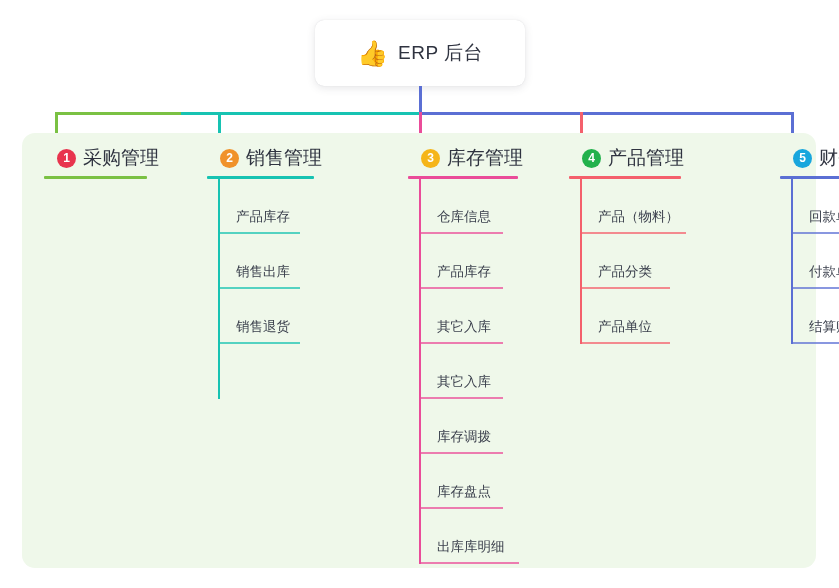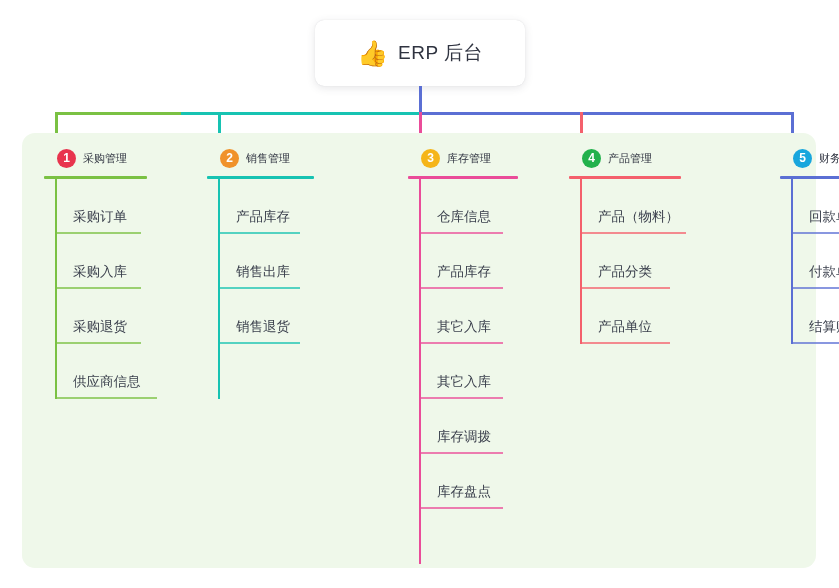--- a/index.html
+++ b/index.html
@@ -69,21 +69,21 @@
     width: 19px; height: 19px;
     border-radius: 50%;
     color: #ffffff;
     font-size: 12px;
     line-height: 19px;
     text-align: center;
     font-weight: bold;
     flex: 0 0 auto;
   }
   .col-title {
-    font-size: 11px;
+    font-size: 19px;
     color: #2f3340;
     white-space: nowrap;
   }
   .head-rule {
     height: 3px;
     margin-top: 5px;
     border-radius: 1px;
   }
   .kids {
     position: relative;
@@ -138,39 +138,20 @@
 
   <div id="panel"></div>
 
   <div id="columns-host">
       <div class="column" style="left: 44px;">
         <div class="col-head">
           <span class="badge" style="background: rgb(232, 52, 78);">1</span>
           <span class="col-title">采购管理</span>
         </div>
         <div class="head-rule" style="background: rgb(122, 193, 67); width: 103px;"></div>
-        <div class="kids">
-          <div class="trunk" style="background: rgb(122, 193, 67); height: 220px;"></div>
-          <div class="leaf">
-            <span class="leaf-label">采购订单</span>
-            <div class="leaf-rule" style="background: rgb(122, 193, 67); opacity: 0.72; width: 86px;"></div>
-          </div>
-          <div class="leaf">
-            <span class="leaf-label">采购入库</span>
-            <div class="leaf-rule" style="background: rgb(122, 193, 67); opacity: 0.72; width: 86px;"></div>
-          </div>
-          <div class="leaf">
-            <span class="leaf-label">采购退货</span>
-            <div class="leaf-rule" style="background: rgb(122, 193, 67); opacity: 0.72; width: 86px;"></div>
-          </div>
-          <div class="leaf">
-            <span class="leaf-label">供应商信息</span>
-            <div class="leaf-rule" style="background: rgb(122, 193, 67); opacity: 0.72; width: 102px;"></div>
-          </div>
-        </div>
       </div>
       <div class="column" style="left: 207px;">
         <div class="col-head">
           <span class="badge" style="background: rgb(240, 146, 43);">2</span>
           <span class="col-title">销售管理</span>
         </div>
         <div class="head-rule" style="background: rgb(23, 195, 178); width: 107px;"></div>
         <div class="kids">
           <div class="trunk" style="background: rgb(23, 195, 178); height: 220px;"></div>
           <div class="leaf">
@@ -212,20 +193,24 @@
             <div class="leaf-rule" style="background: rgb(234, 76, 153); opacity: 0.72; width: 84px;"></div>
           </div>
           <div class="leaf">
             <span class="leaf-label">库存调拨</span>
             <div class="leaf-rule" style="background: rgb(234, 76, 153); opacity: 0.72; width: 84px;"></div>
           </div>
           <div class="leaf">
             <span class="leaf-label">库存盘点</span>
             <div class="leaf-rule" style="background: rgb(234, 76, 153); opacity: 0.72; width: 84px;"></div>
           </div>
+          <div class="leaf">
+            <span class="leaf-label">出库库明细</span>
+            <div class="leaf-rule" style="background: rgb(234, 76, 153); opacity: 0.72; width: 100px;"></div>
+          </div>
         </div>
       </div>
       <div class="column" style="left: 569px;">
         <div class="col-head">
           <span class="badge" style="background: rgb(34, 177, 76);">4</span>
           <span class="col-title">产品管理</span>
         </div>
         <div class="head-rule" style="background: rgb(244, 96, 108); width: 112px;"></div>
         <div class="kids">
           <div class="trunk" style="background: rgb(244, 96, 108); height: 165px;"></div>

